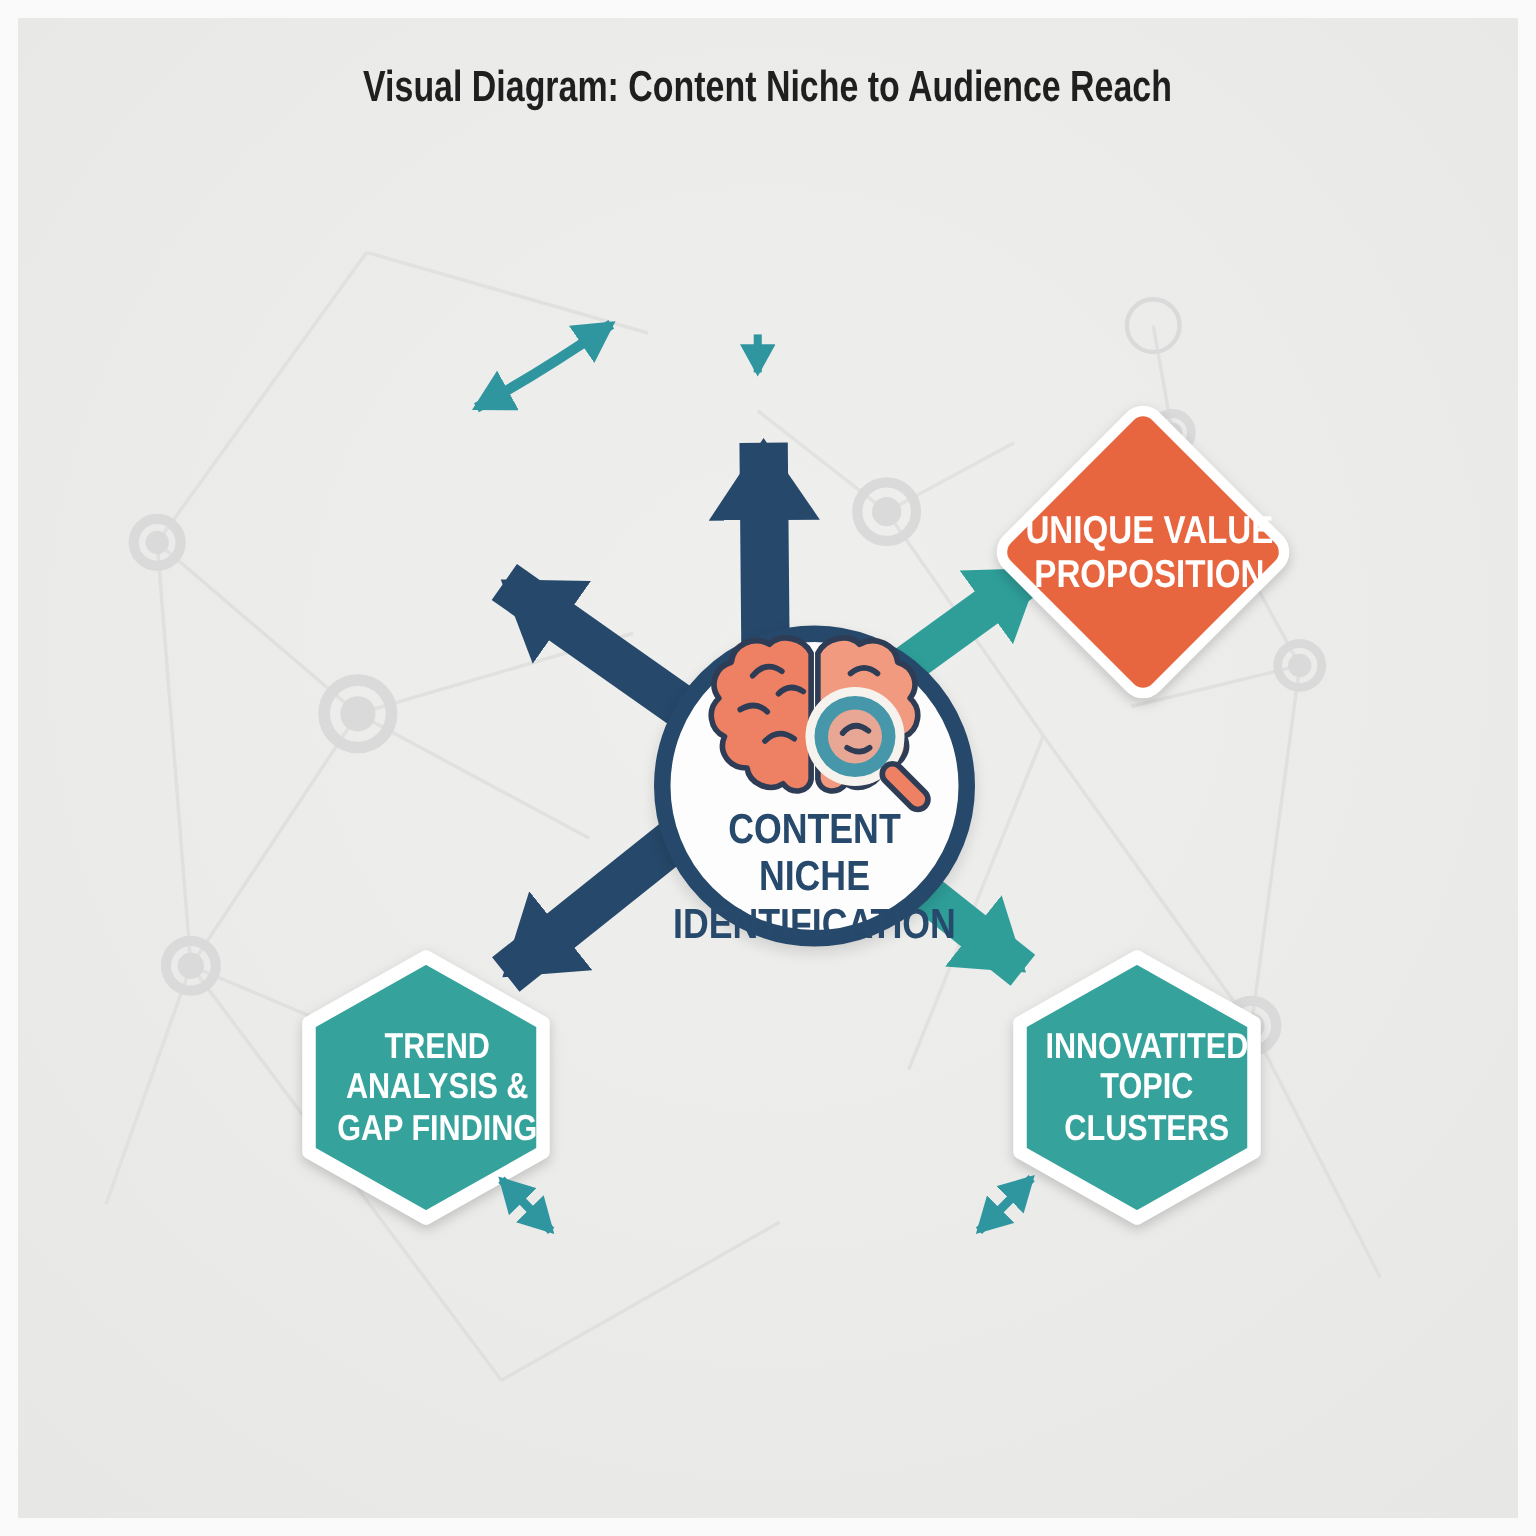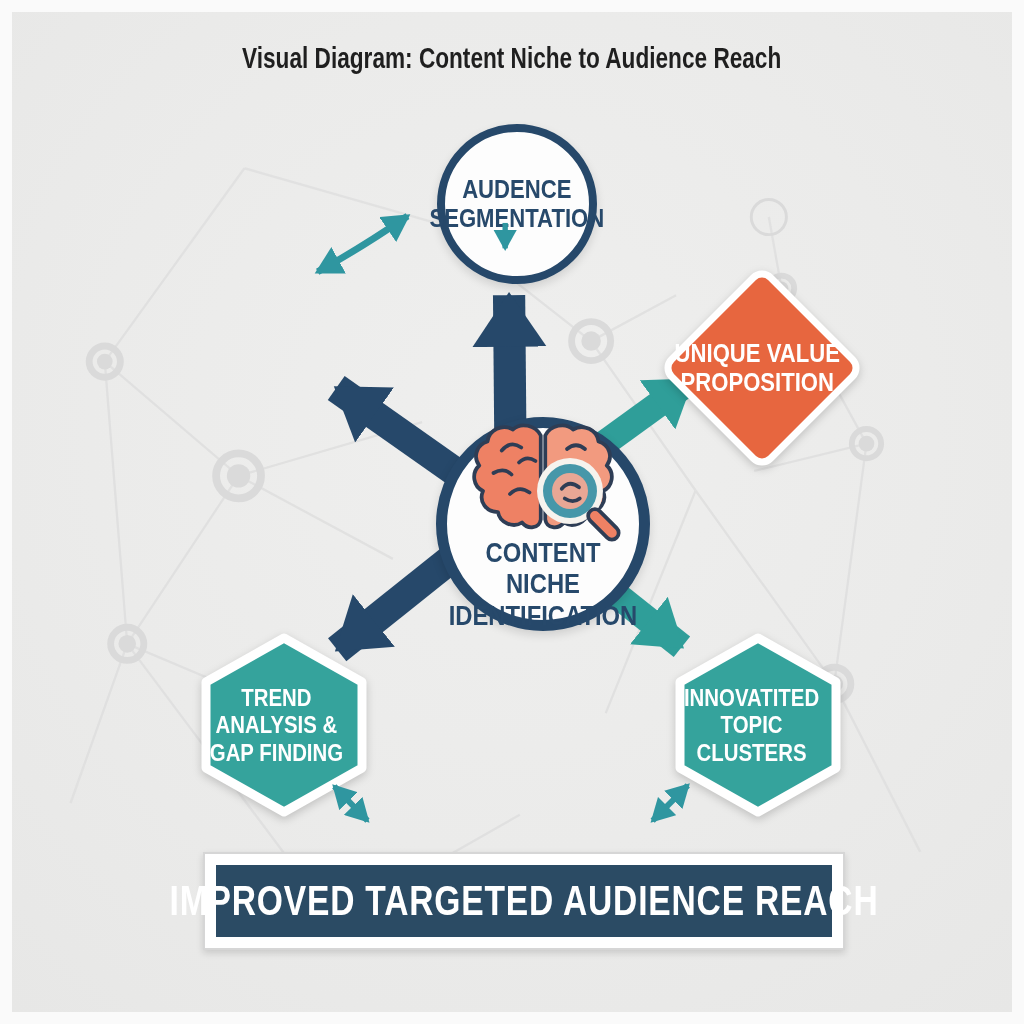--- a/index.html
+++ b/index.html
@@ -22,21 +22,21 @@
     box-shadow:0 4px 10px rgba(0,0,0,.13);
   }
   .node-label{
     text-align:center;font-weight:700;color:#27496B;line-height:1.13;
     transform:scaleX(.85);transform-origin:center;letter-spacing:0;
   }
   .node-label.white{color:#ffffff;}
   .shape-wrap{position:absolute;}
   .shape-wrap .overlay-label{
     position:absolute;left:0;top:0;width:100%;height:100%;
-    display:flex;flex-direction:column;align-items:flex-start;justify-content:center;
+    display:flex;flex-direction:column;align-items:flex-end;justify-content:center;
   }
   .hex-svg,.diamond-svg{filter:drop-shadow(0 3px 4px rgba(0,0,0,.18));}
   .banner-outer{
     position:absolute;left:191px;top:840px;width:642px;height:98px;
     background:#ffffff;border:2px solid #d6d6d6;box-sizing:border-box;
     padding:11px;box-shadow:0 3px 7px rgba(0,0,0,.14);
   }
   .banner-inner{
     width:100%;height:100%;background:#2B4B64;
     display:flex;align-items:center;justify-content:center;
@@ -107,26 +107,20 @@
     <line x1="511" y1="511" x2="332" y2="385" stroke="#26486A" stroke-width="30" marker-end="url(#headNavy)"></line>
     <line x1="511" y1="511" x2="333" y2="653" stroke="#26486A" stroke-width="30" marker-end="url(#headNavy)"></line>
     <line x1="511" y1="511" x2="696" y2="377" stroke="#2F9E99" stroke-width="27" marker-end="url(#headTeal)"></line>
     <line x1="511" y1="511" x2="686" y2="650" stroke="#2F9E99" stroke-width="27" marker-end="url(#headTeal)"></line>
   </svg>
 
   <div class="title">
     <span class="squeeze">Visual Diagram: Content Niche to Audience Reach</span>
   </div>
 
-  <div class="node circle-node" style="left:425px;top:112px;width:160px;height:160px;">
-    <div class="node-label" style="font-size:26px;">
-      <div>AUDENCE</div>
-      <div>SEGMENTATION</div>
-    </div>
-  </div>
 
 
   <div class="shape-wrap" style="left:648px;top:254px;width:204px;height:204px;">
     <svg class="diamond-svg" width="204" height="204" viewBox="0 0 204 204">
       <rect x="32" y="32" width="140" height="140" rx="12" transform="rotate(45 102 102)" fill="#E7663F" stroke="#ffffff" stroke-width="7"></rect>
     </svg>
     <div class="overlay-label">
       <div class="node-label white" style="font-size:26px;">
         <div>UNIQUE VALUE</div>
         <div>PROPOSITION</div>
@@ -181,25 +175,20 @@
     </svg>
     <div class="overlay-label">
       <div class="node-label white" style="font-size:24px;">
         <div>TREND</div>
         <div>ANALYSIS &amp;</div>
         <div>GAP FINDING</div>
       </div>
     </div>
   </div>
 
-  <div class="banner-outer">
-    <div class="banner-inner">
-      <div class="banner-text">IMPROVED TARGETED AUDIENCE REACH</div>
-    </div>
-  </div>
 
   <svg class="layer" width="1024" height="1024" viewBox="0 0 1024 1024">
     <path d="M313,266 Q355,243 405,209" fill="none" stroke="#2F96A0" stroke-width="7" marker-start="url(#thinTealRev)" marker-end="url(#thinTeal)"></path>
     <line x1="505" y1="216" x2="505" y2="242" stroke="#2F96A0" stroke-width="5.5" marker-end="url(#thinTeal)"></line>
     <line x1="330" y1="793" x2="364" y2="828" stroke="#2F96A0" stroke-width="6" marker-start="url(#thinTealRev)" marker-end="url(#thinTeal)"></line>
     <line x1="692" y1="792" x2="656" y2="828" stroke="#2F96A0" stroke-width="6" marker-start="url(#thinTealRev)" marker-end="url(#thinTeal)"></line>
   </svg>
 
 </div>
 

